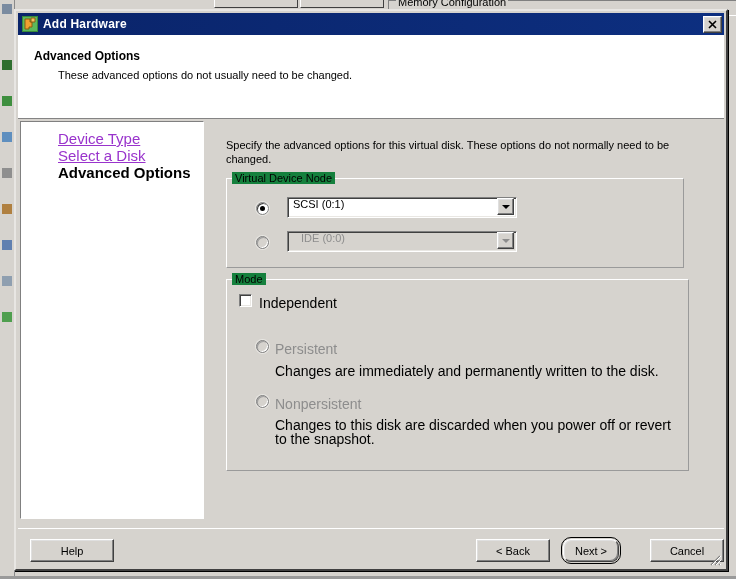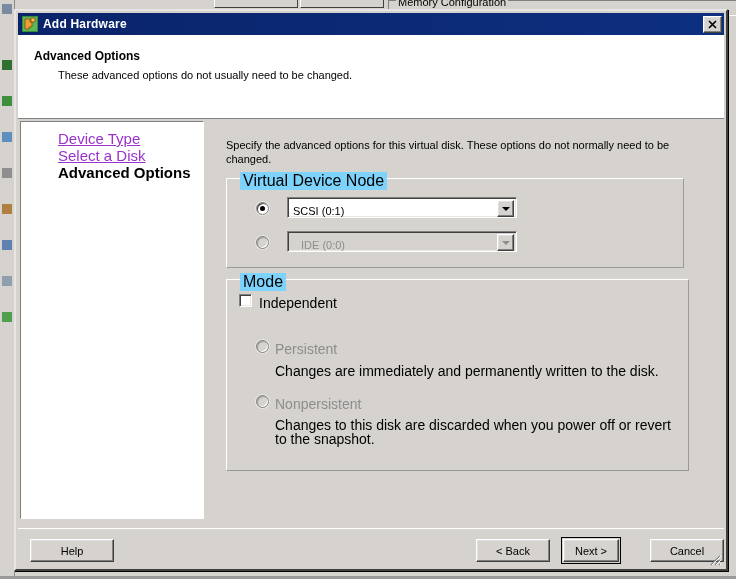--- a/index.html
+++ b/index.html
@@ -211,24 +211,24 @@
     position: absolute;
     left: -1px; top: -1px; right: -1px; bottom: -1px;
     border: 1px solid #9a9a9a;
     border-top-color: #ffffff;
     border-left-color: #ffffff;
     pointer-events: none;
   }
   .group-legend {
     position: absolute;
     top: -7px;
-    left: 13px;
-    background: #7dd3fc;
+    left: 5px;
+    background: #15803d;
     padding: 0 3px;
-    font-size: 16px;
+    font-size: 11px;
     color: #000;
     white-space: nowrap;
   }
 
   #gb-vdn { left: 5px; top: 57px; width: 458px; height: 90px; }
   #gb-mode { left: 5px; top: 158px; width: 463px; height: 192px; }
 
   
   .radio {
     position: absolute;
@@ -266,21 +266,21 @@
   
   .combo {
     position: absolute;
     height: 21px;
     background: #ffffff;
     border: 1px solid;
     border-color: #808080 #ffffff #ffffff #808080;
     box-shadow: inset 1px 1px 0 #404040, inset -1px -1px 0 #e9e7e3;
     box-sizing: border-box;
     display: flex;
-    align-items: flex-end;
+    align-items: flex-start;
     cursor: default;
   }
   .combo-text {
     flex: 1 1 auto;
     padding-left: 5px;
     font-size: 11px;
     color: #000;
     white-space: nowrap;
     overflow: hidden;
   }
@@ -344,21 +344,21 @@
     justify-content: center;
     box-sizing: border-box;
     cursor: default;
   }
   .btn.default {
     outline: 1px solid #000;
     outline-offset: 1px;
   }
   #btn-help   { left: 12px;  width: 84px; }
   #btn-back   { left: 458px; width: 74px; }
-  #btn-next   { left: 545px; width: 56px; }
+  #btn-next   { left: 545px; width: 56px; border-radius: 8px; }
   #btn-cancel { left: 632px; width: 74px; }
 
   #resize-grip {
     position: absolute;
     right: 3px;
     bottom: 3px;
     width: 14px;
     height: 14px;
   }
 </style>

